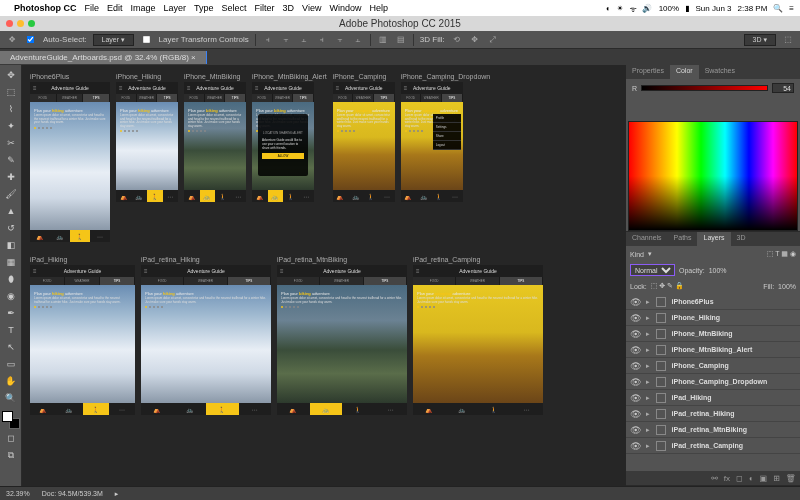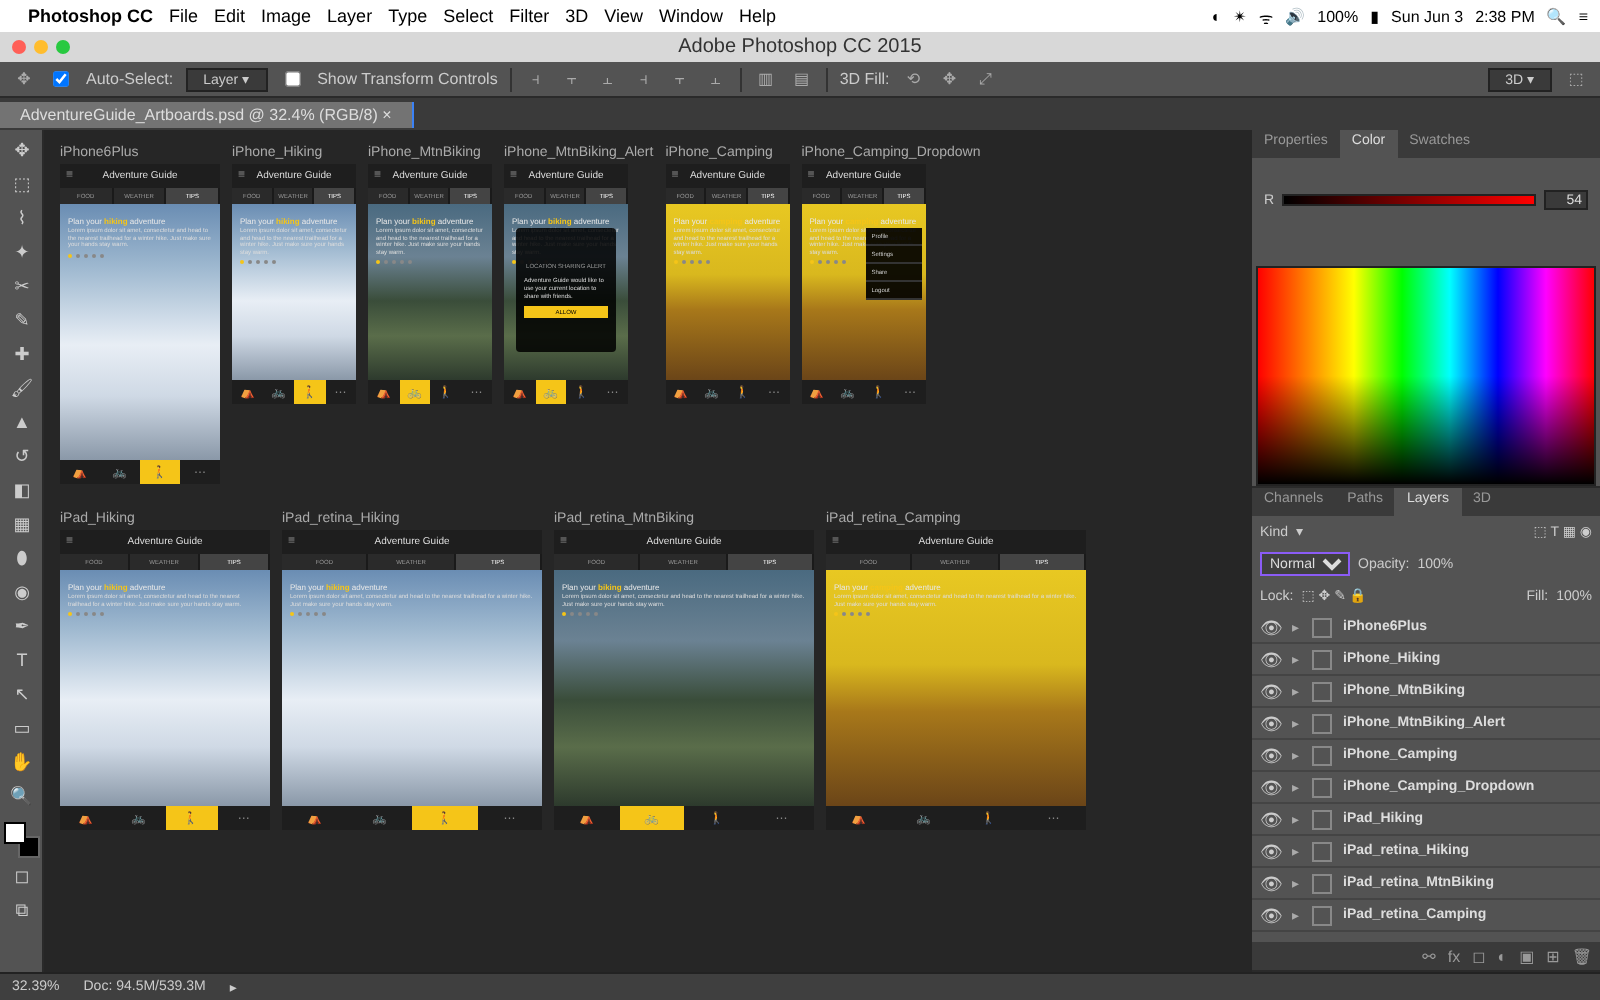--- a/index.html
+++ b/index.html
@@ -73,21 +73,21 @@
 .mtb { background:linear-gradient(180deg,#4a6a80 0%,#6b8293 30%,#3a4d3a 55%,#5a6d4a 75%,#2d3a2d 100%); }
 .camp { background:linear-gradient(180deg,#e8c822 0%,#d9b81e 40%,#a8781a 60%,#6b4518 100%); }
 
 
 .panels { width:174px; background:#535353; display:flex; flex-direction:column; font-size:8px; color:#ccc; }
 .panel { border-bottom:1px solid #2a2a2a; }
 .panel .ptabs { display:flex; height:14px; background:#3a3a3a; }
 .panel .ptabs span { padding:2px 6px; font-size:7px; color:#999; cursor:pointer; }
 .panel .ptabs span.act { background:#535353; color:#ddd; }
 
-.colorpanel { height:42px; padding:4px 6px;margin-top:12px; }
+.colorpanel { height:42px; padding:4px 6px; }
 .rgbrow { display:flex; align-items:center; gap:4px; font-size:7px; margin-bottom:2px; }
 .rgbrow .slider { flex:1; height:6px; background:linear-gradient(90deg,#000,#f00); border:1px solid #222; }
 .rgbrow .slider.g { background:linear-gradient(90deg,#000,#0f0); }
 .rgbrow .slider.b { background:linear-gradient(90deg,#000,#00f); }
 .rgbrow input { width:22px; height:10px; background:#3a3a3a; border:1px solid #222; color:#ddd; font-size:7px; text-align:right; padding-right:2px; }
 
 .picker { height:110px; background:
   linear-gradient(0deg, #000 0%, rgba(0,0,0,0) 50%, #fff 100%),
   linear-gradient(90deg,#f00,#ff8000,#ff0,#0f0,#0ff,#00f,#f0f,#f00);
   background-blend-mode: multiply,normal;
@@ -136,21 +136,21 @@
   </div>
   <span>Adobe Photoshop CC 2015</span>
 </div>
 
 <div class="optbar">
   <span class="ico">✥</span>
   <input type="checkbox" checked="" style="">
   <span>Auto-Select:</span>
   <span class="sel"><span>Layer</span> ▾</span>
   <input type="checkbox" style="">
-  <span>Show Transform Controls</span>
+  <span>Layer Transform Controls</span>
   <div class="divider"></div>
   <span class="ico">⫞</span>
   <span class="ico">⫟</span>
   <span class="ico">⫠</span>
   <span class="ico">⫞</span>
   <span class="ico">⫟</span>
   <span class="ico">⫠</span>
   <div class="divider"></div>
   <span class="ico">▥</span>
   <span class="ico">▤</span>

